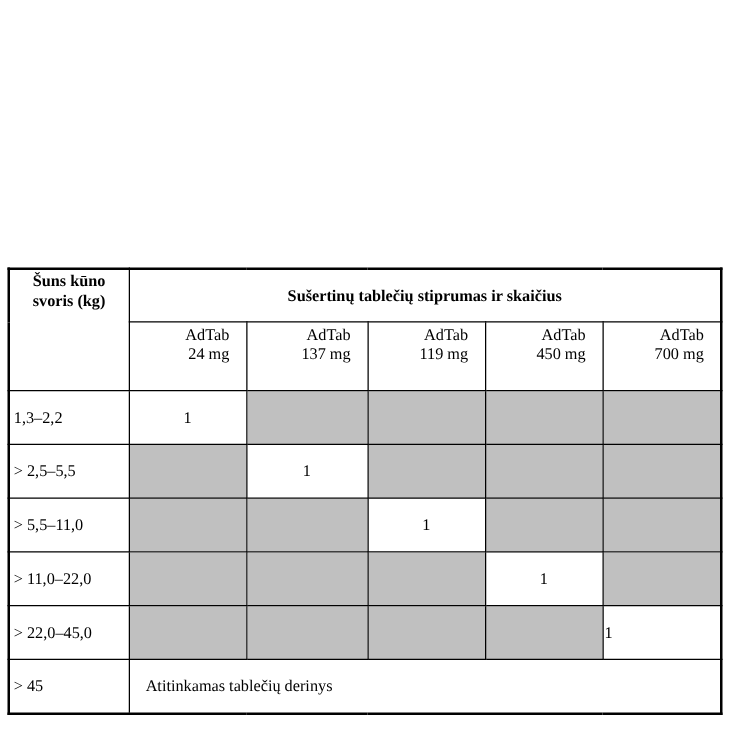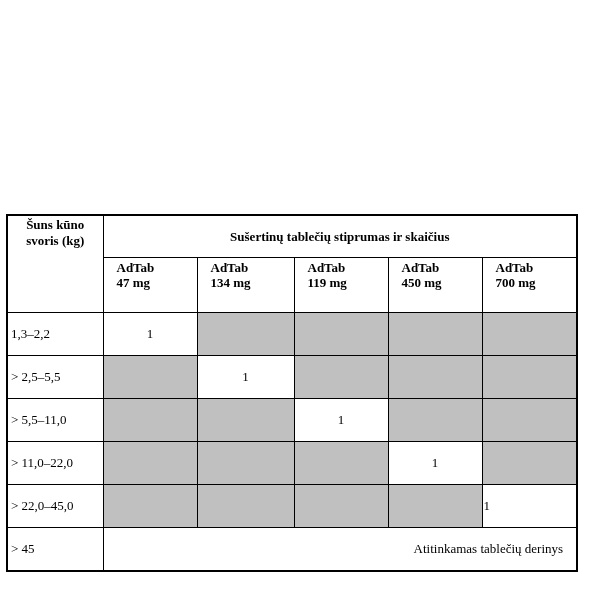--- a/index.html
+++ b/index.html
@@ -36,33 +36,33 @@
     line-height: 16px;
     padding: 1px 4px 0 4px;
   }
   th.group {
     font-weight: bold;
     text-align: center;
     height: 15px;
     line-height: 15px;
   }
   th.colhead {
-    font-weight: bold;
-    text-align: left;
+    font-weight: normal;
+    text-align: right;
     vertical-align: top;
     height: 39px;
     line-height: 15px;
     padding-top: 2px;
   }
   tbody td { height: 16px; line-height: 16px; }
   td.label { text-align: left; padding-left: 3px; }
   td.val { text-align: center; }
   td.val.left { text-align: left; padding-left: 1px; }
   td.shaded { background: var(--shade, #c0c0c0); }
-  td.footer { text-align: right; }
+  td.footer { text-align: left; }
 </style>
 </head>
 <body>
 
 <div class="page">
   <table class="dose-table">
     <colgroup>
       <col style="width:96px">
       <col style="width:94px">
       <col style="width:97px">
@@ -71,25 +71,25 @@
       <col style="width:95px">
     </colgroup>
     <thead>
       <tr>
         <th class="corner" rowspan="2">Šuns kūno svoris (kg)</th>
         <th class="group" colspan="5">Sušertinų tablečių stiprumas ir skaičius</th>
       </tr>
       <tr>
         <th class="colhead">
           <div>AdTab</div>
-          <div>47 mg</div>
+          <div>24 mg</div>
         </th>
         <th class="colhead">
           <div>AdTab</div>
-          <div>134 mg</div>
+          <div>137 mg</div>
         </th>
         <th class="colhead">
           <div>AdTab</div>
           <div>119 mg</div>
         </th>
         <th class="colhead">
           <div>AdTab</div>
           <div>450 mg</div>
         </th>
         <th class="colhead">

